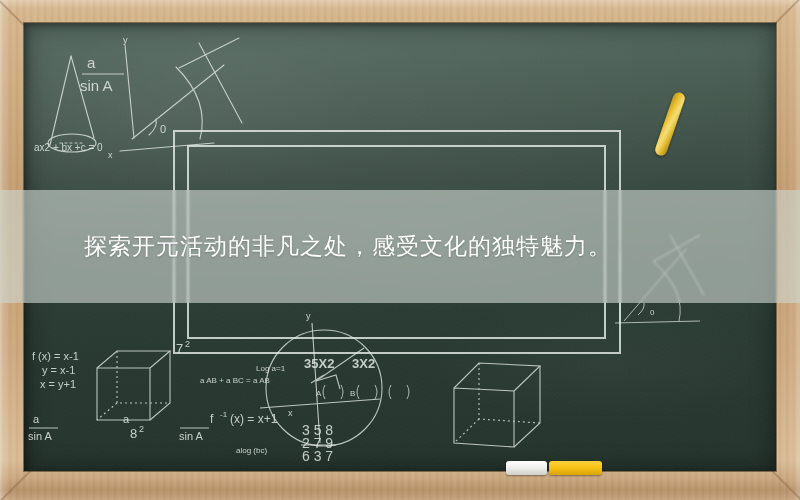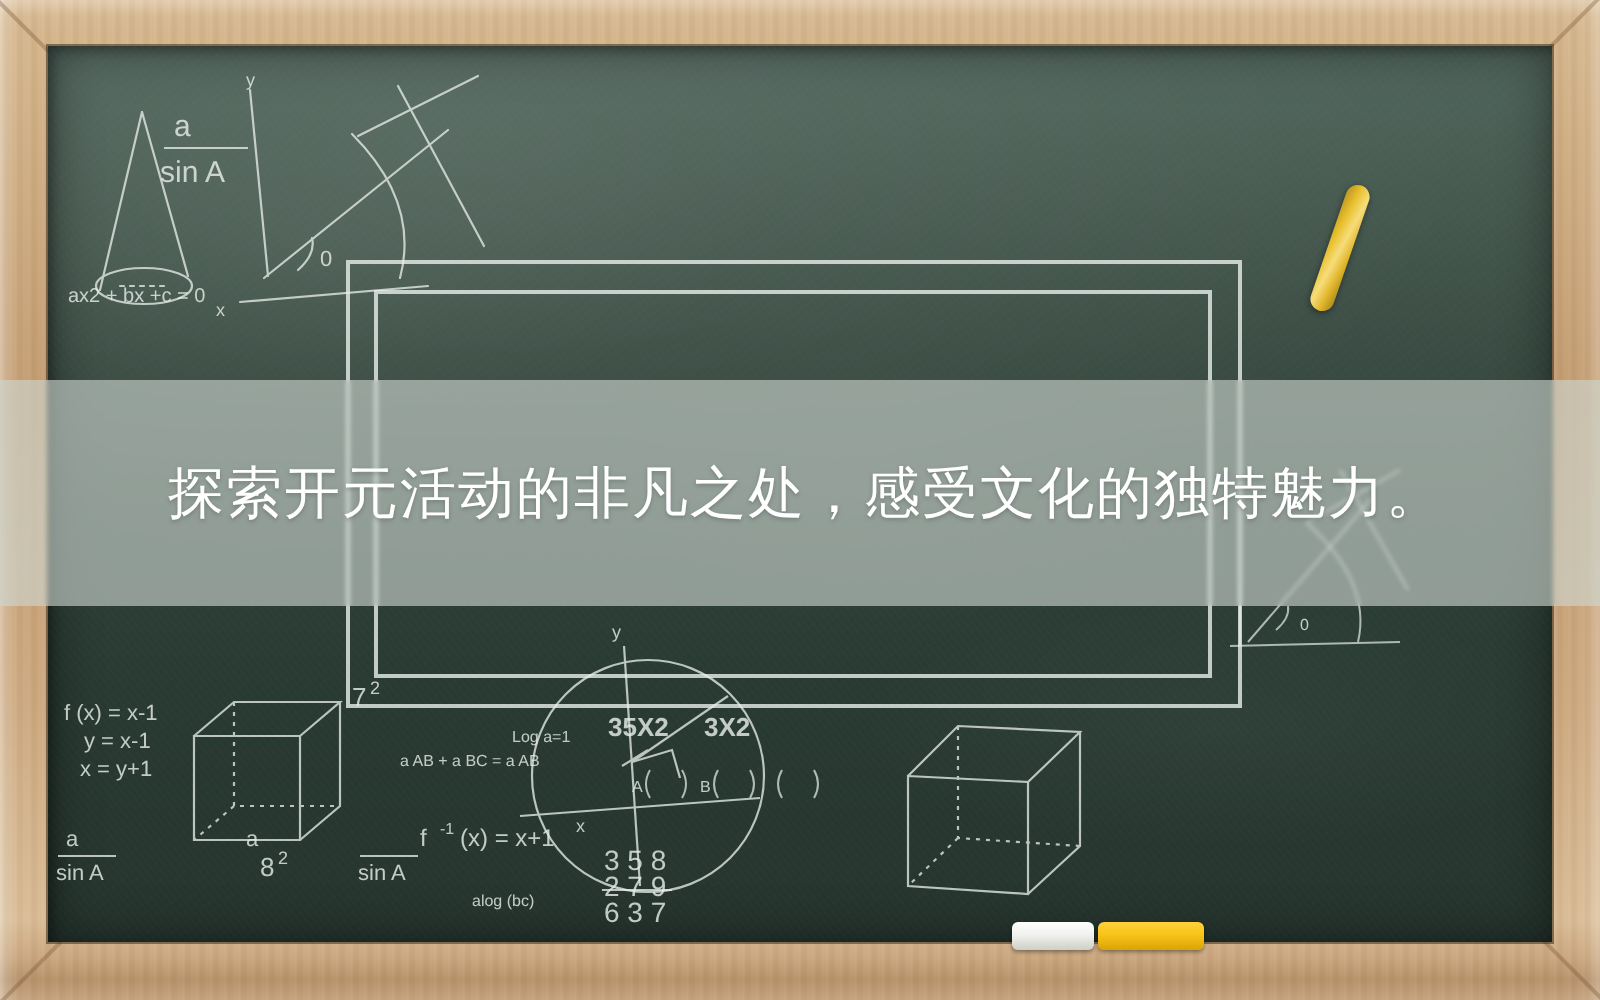--- a/index.html
+++ b/index.html
@@ -139,21 +139,21 @@
     top: 190px;
     width: 800px;
     height: 113px;
     background: rgba(205, 214, 209, 0.62);
     backdrop-filter: blur(1px);
     display: flex;
     align-items: center;
   }
   .caption-text {
     color: #ffffff;
-    font-size: 28px;
+    font-size: 23px;
     line-height: 1;
     letter-spacing: 1px;
     white-space: nowrap;
     padding-left: 84px;
     text-shadow: 0 1px 2px rgba(60,70,65,0.35);
   }
 </style>
 </head>
 <body>
 

